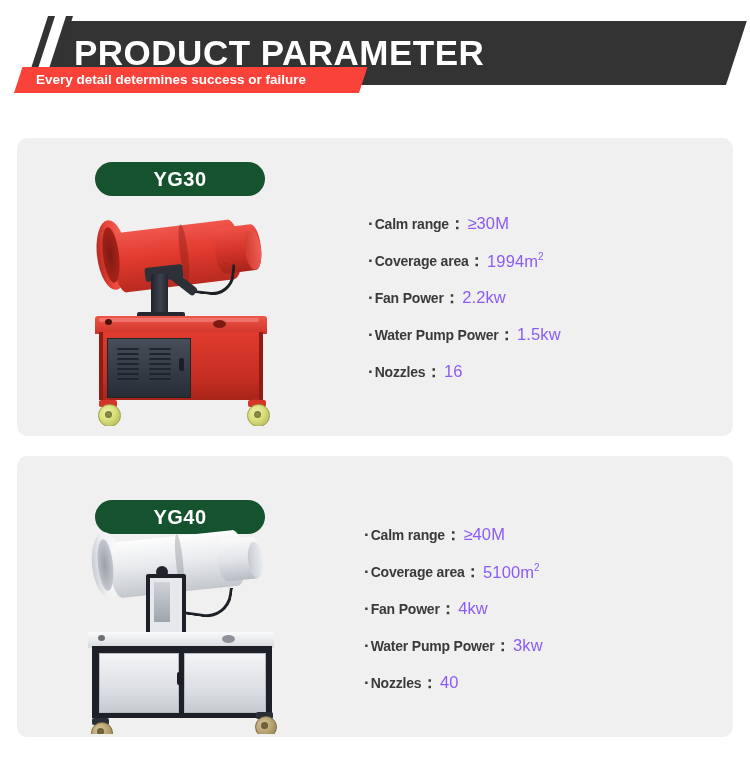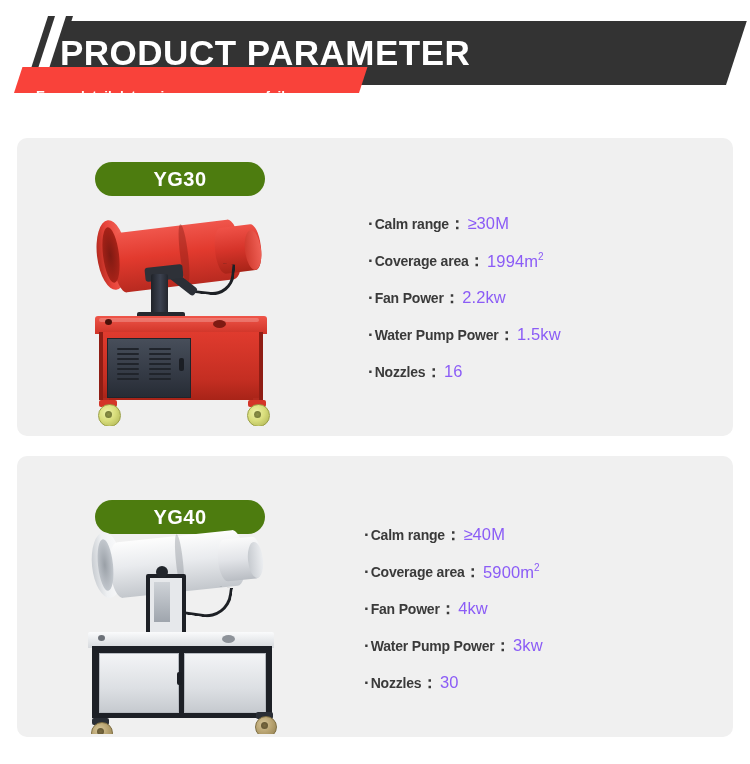--- a/index.html
+++ b/index.html
@@ -15,47 +15,47 @@
   .slash{position:absolute;background:#333333;
          transform:skewX(-18deg);transform-origin:bottom left;}
   .slash-1{left:24px;top:16px;width:7px;height:74px;}
   .slash-2{left:42px;top:16px;width:7px;height:74px;}
 
   .title-bar{
     position:absolute;left:48px;top:21px;width:678px;height:64px;
     background:#333333;transform:skewX(-18deg);transform-origin:bottom left;
   }
   .title-text{
-    position:absolute;left:60px;top:28px;width:600px;height:50px;
+    position:absolute;left:74px;top:28px;width:600px;height:50px;
     display:flex;align-items:center;
     color:#ffffff;font-size:35px;font-weight:bold;
     letter-spacing:0.5px;white-space:nowrap;
   }
 
   .sub-bar{
     position:absolute;left:14px;top:67px;width:345px;height:26px;
     background:#f9423a;transform:skewX(-18deg);transform-origin:bottom left;
   }
   .sub-text{
-    position:absolute;left:36px;top:83px;width:330px;height:24px;
+    position:absolute;left:36px;top:67px;width:330px;height:24px;
     display:flex;align-items:center;
     color:#ffffff;font-size:13.5px;font-weight:bold;white-space:nowrap;
   }
 
   
   .card{
     position:absolute;left:17px;width:716px;
     background:#f0f0f0;border-radius:10px;
   }
   .card-1{top:138px;height:298px;}
   .card-2{top:456px;height:281px;}
 
   .badge{
     position:absolute;left:95px;width:170px;height:34px;
-    background:#4d7c0f;border-radius:17px;
+    background:#14532d;border-radius:17px;
     display:flex;align-items:center;justify-content:center;
     color:#ffffff;font-size:20px;font-weight:bold;letter-spacing:0.5px;
   }
   .badge-1{top:162px;}
   .badge-2{top:500px;}
 
   
   .specs{position:absolute;}
   .specs-1{left:368px;top:213px;}
   .specs-2{left:364px;top:524px;}
@@ -426,33 +426,33 @@
   <div class="spec-row">
     <span class="spec-dot">·</span>
     <span class="spec-label">Calm range</span>
     <span class="spec-colon">：</span>
     <span class="spec-value">≥40M</span>
   </div>
   <div class="spec-row">
     <span class="spec-dot">·</span>
     <span class="spec-label">Coverage area</span>
     <span class="spec-colon">：</span>
-    <span class="spec-value"><span>5900m</span><sup>2</sup></span>
+    <span class="spec-value"><span>5100m</span><sup>2</sup></span>
   </div>
   <div class="spec-row">
     <span class="spec-dot">·</span>
     <span class="spec-label">Fan Power</span>
     <span class="spec-colon">：</span>
     <span class="spec-value">4kw</span>
   </div>
   <div class="spec-row">
     <span class="spec-dot">·</span>
     <span class="spec-label">Water Pump Power</span>
     <span class="spec-colon">：</span>
     <span class="spec-value">3kw</span>
   </div>
   <div class="spec-row">
     <span class="spec-dot">·</span>
     <span class="spec-label">Nozzles</span>
     <span class="spec-colon">：</span>
-    <span class="spec-value">30</span>
+    <span class="spec-value">40</span>
   </div>
 </div>
 
 </body></html>

